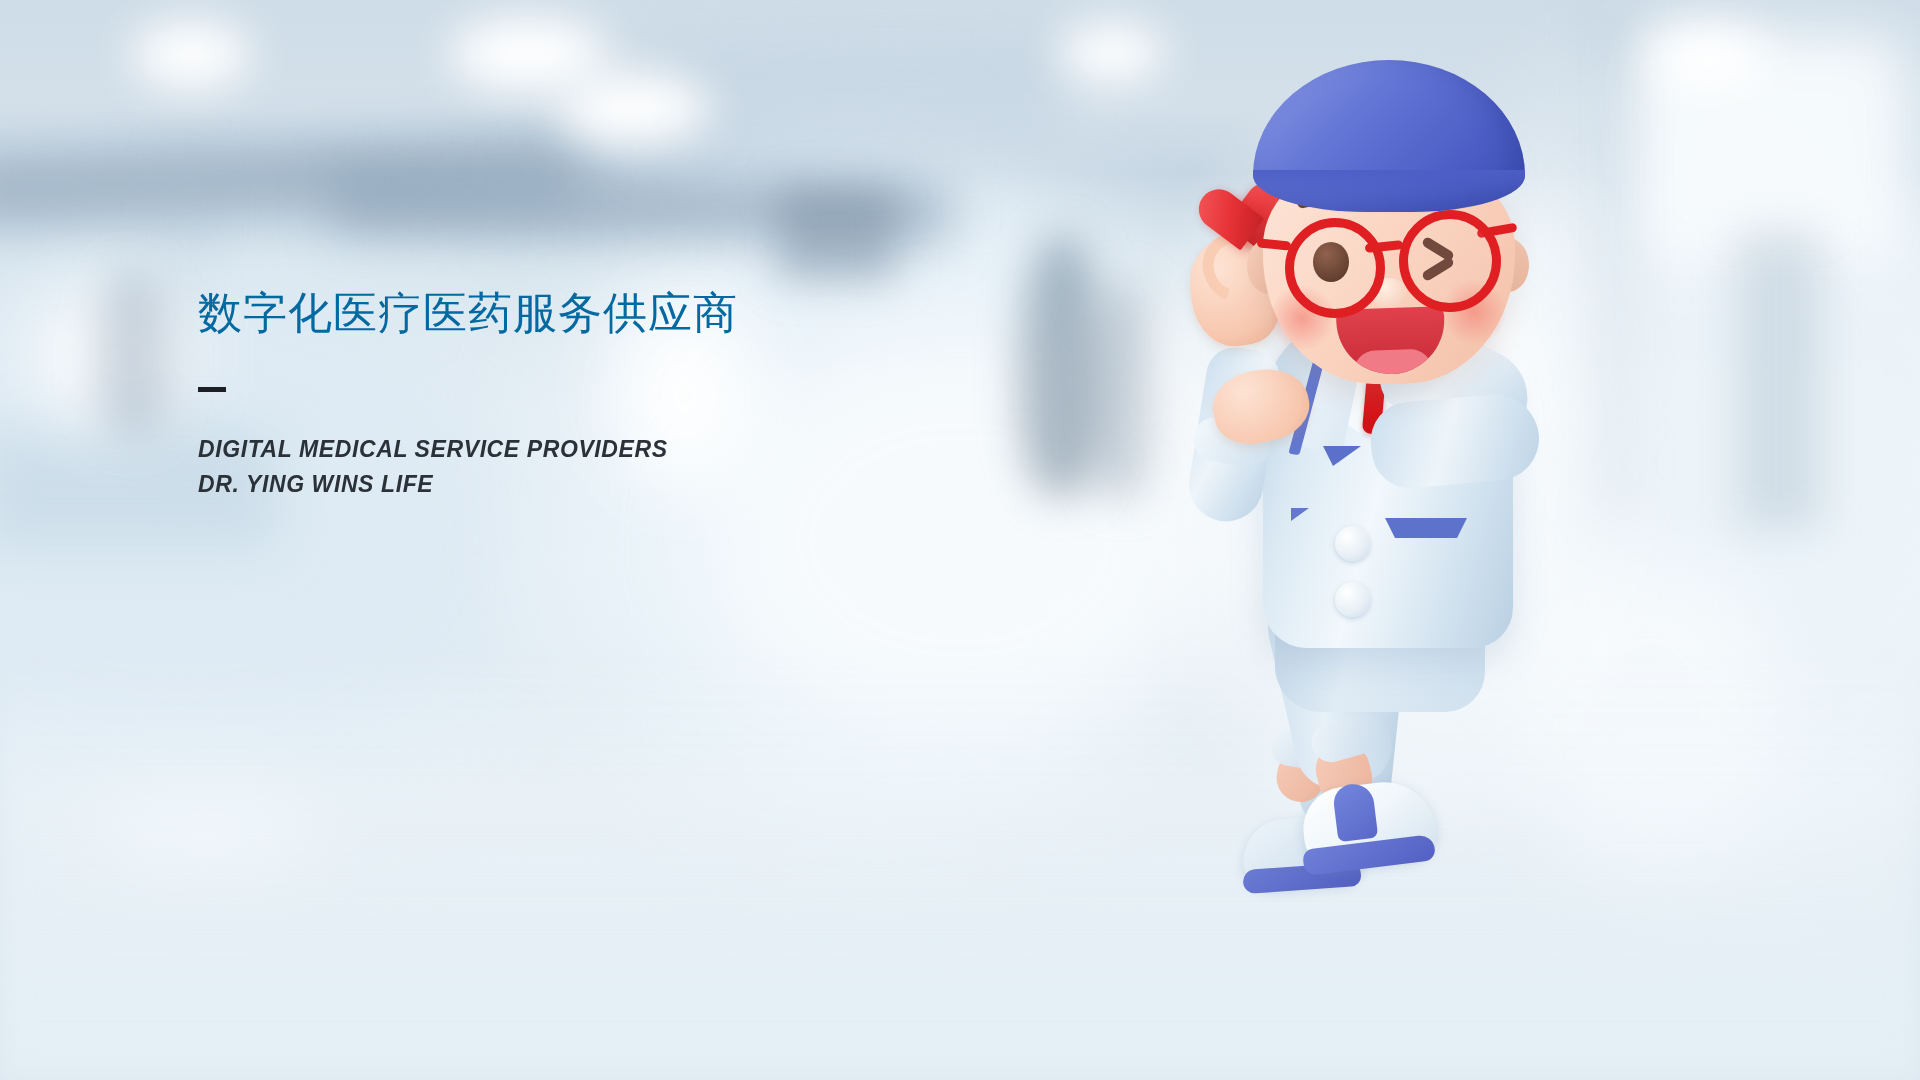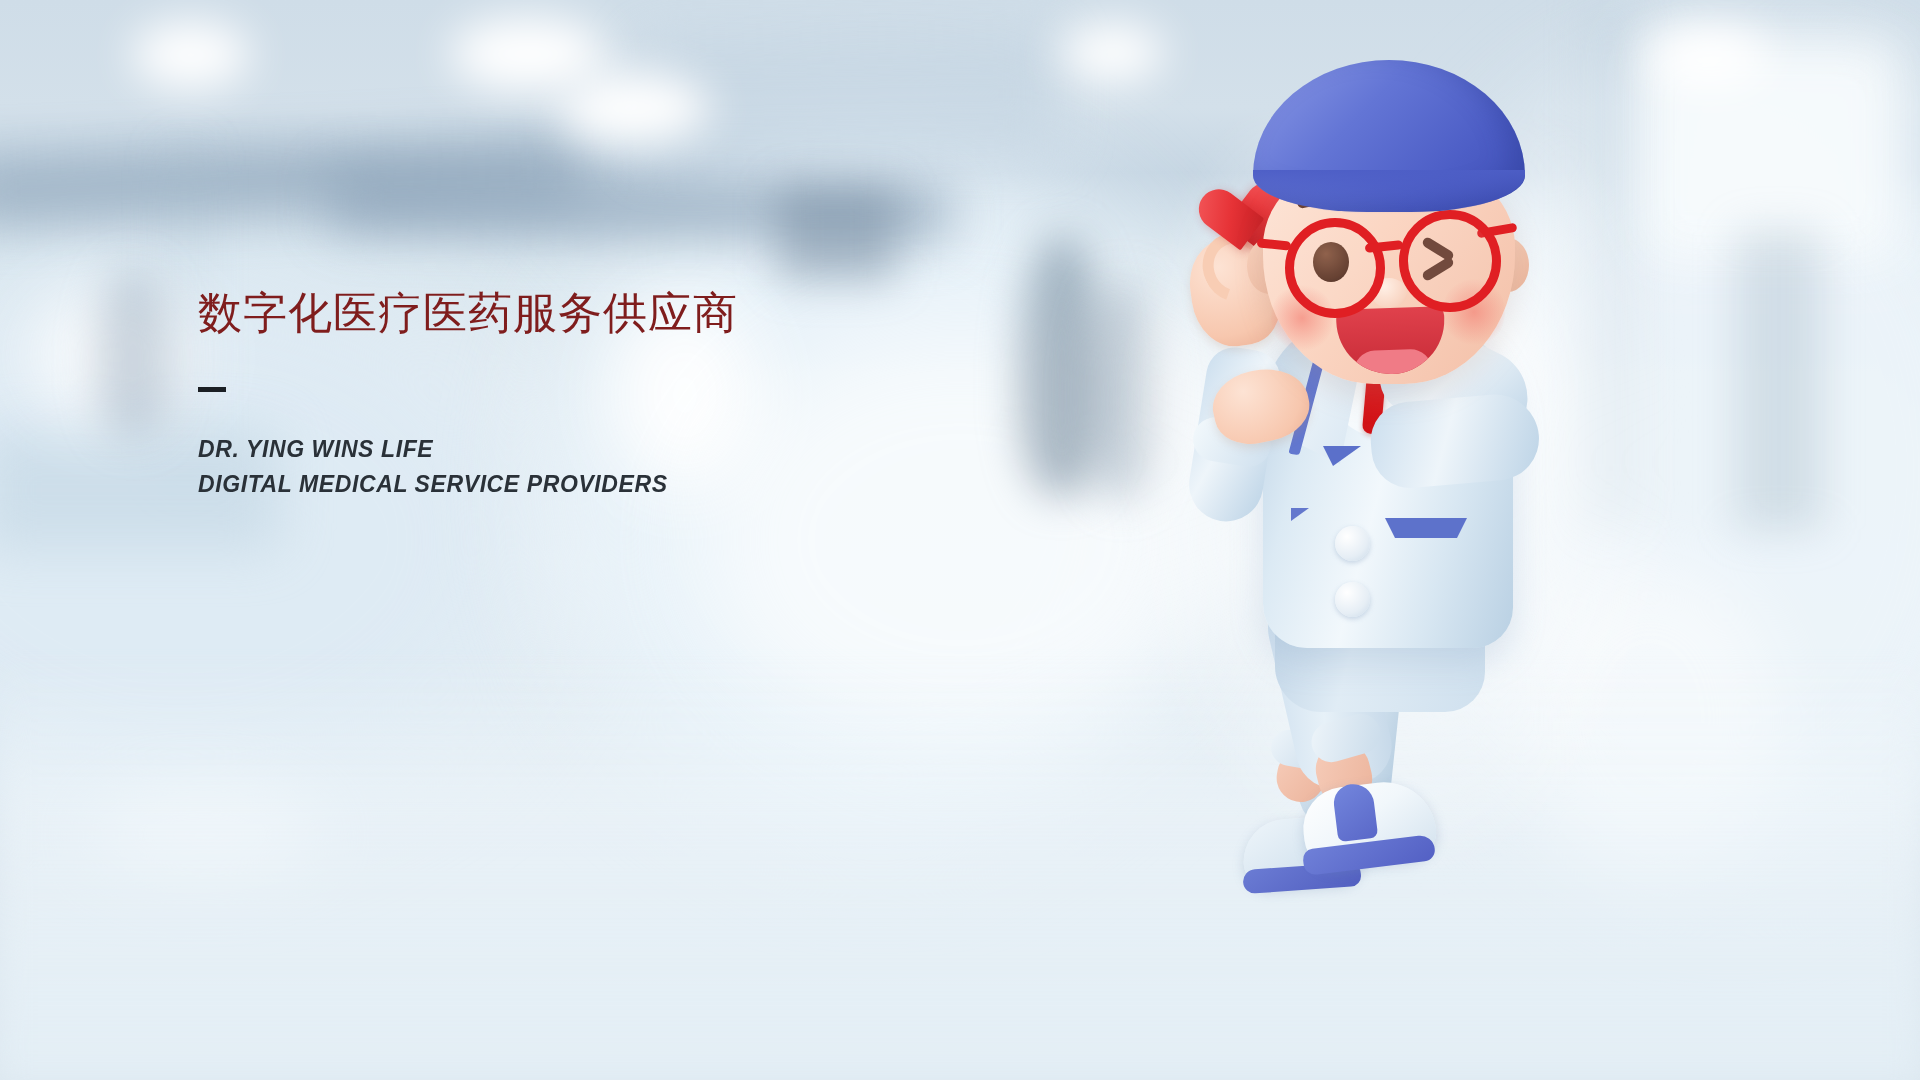--- a/index.html
+++ b/index.html
@@ -80,21 +80,21 @@
   
   #copy {
     position: absolute;
     left: 198px;
     top: 288px;
     width: 780px;
   }
   .headline-cn {
     font-size: 44px;
     line-height: 1.15;
-    color: #7f1d1d;
+    color: #0369a1;
     letter-spacing: 1px;
     font-weight: 400;
     white-space: nowrap;
   }
   .slogan-cn {
     margin-top: 22px;
     font-size: 68px;
     line-height: 1.1;
     color: #e8141b;
     font-weight: 700;
@@ -483,22 +483,22 @@
   <div class="figure" style="left:96px; top:268px; width:74px; height:170px; background:rgba(120,144,166,.35);"></div>
   <div class="figure" style="left:778px; top:186px; width:118px; height:96px; background:rgba(108,131,152,.45); border-radius:8px;"></div>
   <div class="figure" style="left:1736px; top:230px; width:86px; height:300px; background:rgba(150,172,190,.3); border-radius:8px;"></div>
 
   <div class="floor"></div>
 
   <div id="copy">
     <div class="headline-cn">数字化医疗医药服务供应商</div>
     <div class="rule"></div>
     <div class="sub-en">
+      <div>DIGITAL MEDICAL SERVICE PROVIDERS</div>
       <div>DR. YING WINS LIFE</div>
-      <div>DIGITAL MEDICAL SERVICE PROVIDERS</div>
     </div>
   </div>
 
   <div class="mascot-glow"></div>
 
   <div id="mascot">
 
     <div class="leg leg-back"></div>
     <div class="ankle ankle-b"></div>
     <div class="cuff cuff-b"></div>

